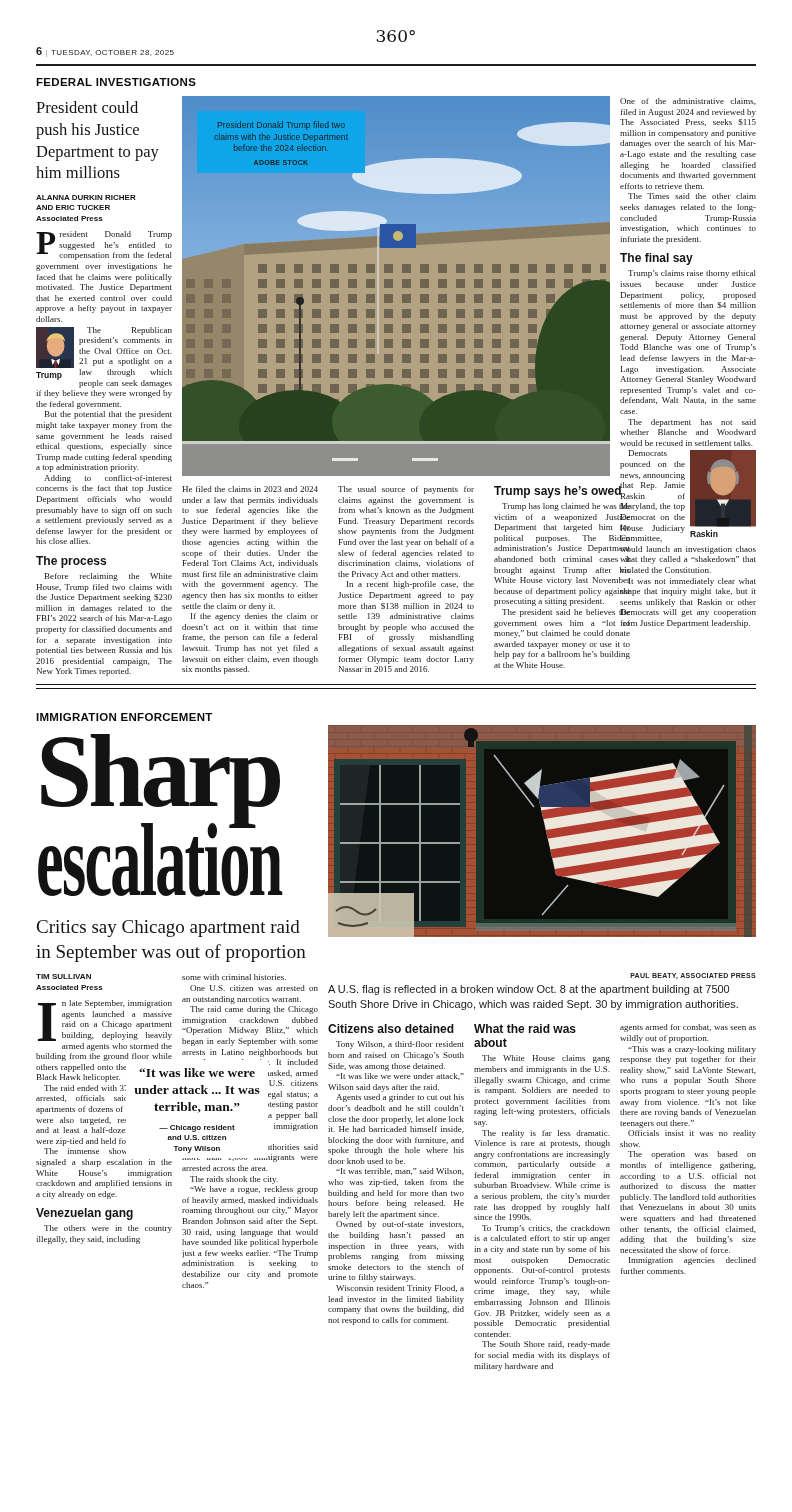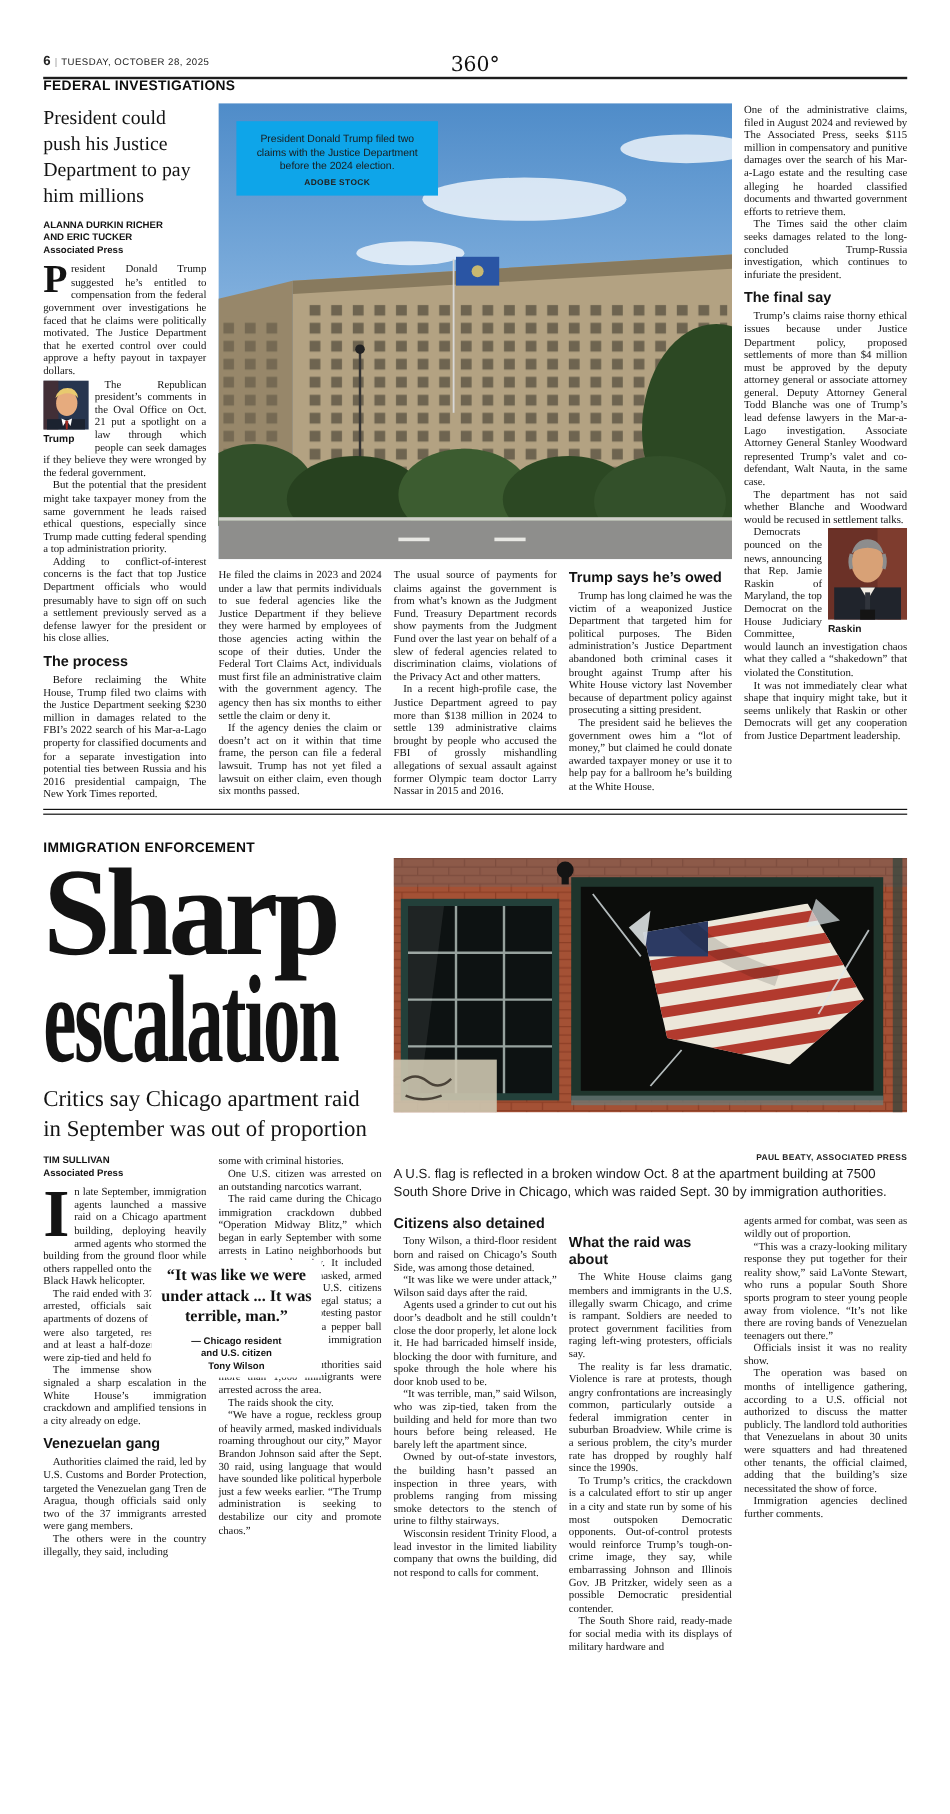--- a/index.html
+++ b/index.html
@@ -4,47 +4,47 @@
 <style>
   html,body{margin:0;padding:0;background:#e8e8e8;}
   .page{position:relative;width:792px;height:1512px;margin:0 auto;background:#fff;color:#131313;
         font-family:"Liberation Serif",serif;overflow:hidden;}
   .inner{margin:0 36px;}
   
   .hdr{position:relative;height:64px;border-bottom:2px solid #1d1d1d;}
   .folio{position:absolute;left:0;bottom:7px;font-family:"Liberation Sans",sans-serif;font-size:8px;letter-spacing:.4px;color:#222;}
   .folio .pg{font-weight:bold;font-size:11px;margin-right:3px;}
   .folio .sep{color:#999;margin-right:3px;}
-  .masthead{position:absolute;left:50%;transform:translateX(-50%);bottom:0;font-size:17px;font-family:"DejaVu Serif",serif;color:#111;}
+  .masthead{position:absolute;left:50%;transform:translateX(-50%);bottom:18px;font-size:17px;font-family:"DejaVu Serif",serif;color:#111;}
   
   .kicker{font-family:"Liberation Sans",sans-serif;font-weight:bold;font-size:11.5px;letter-spacing:.3px;color:#0d0d0d;}
   .colhead{font-family:"Liberation Sans",sans-serif;font-weight:bold;font-size:12px;margin:7px 0 3px;}
   .body p{font-size:9px;line-height:10.6px;text-align:justify;margin:0;text-indent:8px;}
   .body p.noind,.body .flush1 p:first-child{text-indent:0;}
   .dropcap{float:left;font-weight:bold;font-size:33px;line-height:26px;padding:1px 3px 0 0;}
   .dropcap.tall{font-size:56px;line-height:47px;padding-right:4px;}
   .byline{font-family:"Liberation Sans",sans-serif;font-weight:bold;font-size:8px;line-height:1.3;margin-bottom:5px;}
   .credit{font-family:"Liberation Sans",sans-serif;font-weight:bold;font-size:7px;letter-spacing:.3px;color:#222;}
   .photocap{font-family:"Liberation Sans",sans-serif;font-size:11px;line-height:1.35;color:#1a1a1a;}
   .inscap{font-family:"Liberation Sans",sans-serif;font-weight:bold;font-size:8.5px;margin-top:2px;}
   
-  .a1{}
+  .a1{margin-top:10px;}
   .h1wrap{height:76px;overflow:visible;margin-top:2px;}
   .headline1{font-weight:bold;font-size:72px;line-height:74px;letter-spacing:-2px;white-space:nowrap;
              transform:scaleX(.82);transform-origin:0 50%;display:inline-block;}
   .a1row{display:flex;margin-top:8px;}
   .c136{width:136px;flex:0 0 136px;overflow:hidden;}
   .gutR{margin-right:10px;}
   .mid{width:428px;flex:0 0 428px;}
   .deck1{font-size:16.5px;line-height:1.32;margin:1px 0 9px;}
   .photo1{position:relative;width:428px;height:380px;}
   .capbox{position:absolute;left:15px;top:15px;width:152px;background:#0ea5e9;padding:9px 8px 7px;text-align:center;}
   .capbox .photocap{font-size:8.7px;}
   .capbox .credit{margin-top:4px;}
-  .mid3{display:flex;gap:10px;margin-top:8px;}
+  .mid3{display:flex;gap:20px;margin-top:8px;}
   .inset-l{float:left;width:38px;margin:2px 5px 1px 0;}
   .inset-r{float:right;width:66px;margin:2px 0 1px 5px;text-align:left;}
   .inset-l svg,.inset-r svg{display:block;width:100%;}
   
   .secdiv{margin:7px 36px 0;height:3px;border-top:1.5px solid #111;border-bottom:1px solid #111;}
   
   .a2{margin-top:22px;}
   .a2top{display:flex;margin-top:2px;}
   .a2left{width:282px;flex:0 0 282px;margin-right:10px;}
   .h2l1{height:92px;}
@@ -293,21 +293,20 @@
           <div>TIM SULLIVAN</div>
           <div>Associated Press</div>
         </div>
         <p class="noind"><span class="dropcap tall">I</span><span>n late September, immigration agents launched a massive raid on a Chicago apartment building, deploying heavily armed agents who stormed the building from the ground floor while others rappelled onto the roof from a Black Hawk helicopter.</span></p>
         <div>
             <p>The raid ended with 37 immigrants arrested, officials said. But the apartments of dozens of U.S. citizens were also targeted, residents said, and at least a half-dozen Americans were zip-tied and held for hours.</p>
             <p>The immense show of force signaled a sharp escalation in the White House’s immigration crackdown and amplified tensions in a city already on edge.</p>
           </div>
         <div class="colhead">Venezuelan gang</div>
         <div>
-            <p>Authorities claimed the raid, led by U.S. Customs and Border Protection, targeted the Venezuelan gang Tren de Aragua, though officials said only two of the 37 immigrants arrested were gang members.</p>
             <p>The others were in the country illegally, they said, including</p>
           </div>
       </div>
 
       <div class="c136 gutR flush1">
           <p>some with criminal histories.</p>
           <p>One U.S. citizen was arrested on an outstanding narcotics warrant.</p>
           <p>The raid came during the Chicago immigration crackdown dubbed “Operation Midway Blitz,” which began in early September with some arrests in Latino neighborhoods but surged across the city. It included increasing patrols by masked, armed agents; detentions of U.S. citizens and immigrants with legal status; a fatal shooting and a protesting pastor shot in the head with a pepper ball outside a suburban immigration facility, his arms raised.</p>
           <p>By early October, authorities said more than 1,000 immigrants were arrested across the area.</p>
           <p>The raids shook the city.</p>
@@ -320,21 +319,21 @@
             <p>Tony Wilson, a third-floor resident born and raised on Chicago’s South Side, was among those detained.</p>
             <p>“It was like we were under attack,” Wilson said days after the raid.</p>
             <p>Agents used a grinder to cut out his door’s deadbolt and he still couldn’t close the door properly, let alone lock it. He had barricaded himself inside, blocking the door with furniture, and spoke through the hole where his door knob used to be.</p>
             <p>“It was terrible, man,” said Wilson, who was zip-tied, taken from the building and held for more than two hours before being released. He barely left the apartment since.</p>
             <p>Owned by out-of-state investors, the building hasn’t passed an inspection in three years, with problems ranging from missing smoke detectors to the stench of urine to filthy stairways.</p>
             <p>Wisconsin resident Trinity Flood, a lead investor in the limited liability company that owns the building, did not respond to calls for comment.</p>
           </div>
       </div>
 
       <div class="c136 gutR padtop">
-        <div class="colhead" style="margin-top:16px">What the raid was about</div>
+        <div class="colhead" style="margin-top:0">What the raid was about</div>
         <div>
             <p>The White House claims gang members and immigrants in the U.S. illegally swarm Chicago, and crime is rampant. Soldiers are needed to protect government facilities from raging left-wing protesters, officials say.</p>
             <p>The reality is far less dramatic. Violence is rare at protests, though angry confrontations are increasingly common, particularly outside a federal immigration center in suburban Broadview. While crime is a serious problem, the city’s murder rate has dropped by roughly half since the 1990s.</p>
             <p>To Trump’s critics, the crackdown is a calculated effort to stir up anger in a city and state run by some of his most outspoken Democratic opponents. Out-of-control protests would reinforce Trump’s tough-on-crime image, they say, while embarrassing Johnson and Illinois Gov. JB Pritzker, widely seen as a possible Democratic presidential contender.</p>
             <p>The South Shore raid, ready-made for social media with its displays of military hardware and</p>
           </div>
       </div>
 
       <div class="c136 padtop flush1">
           <p>agents armed for combat, was seen as wildly out of proportion.</p>

